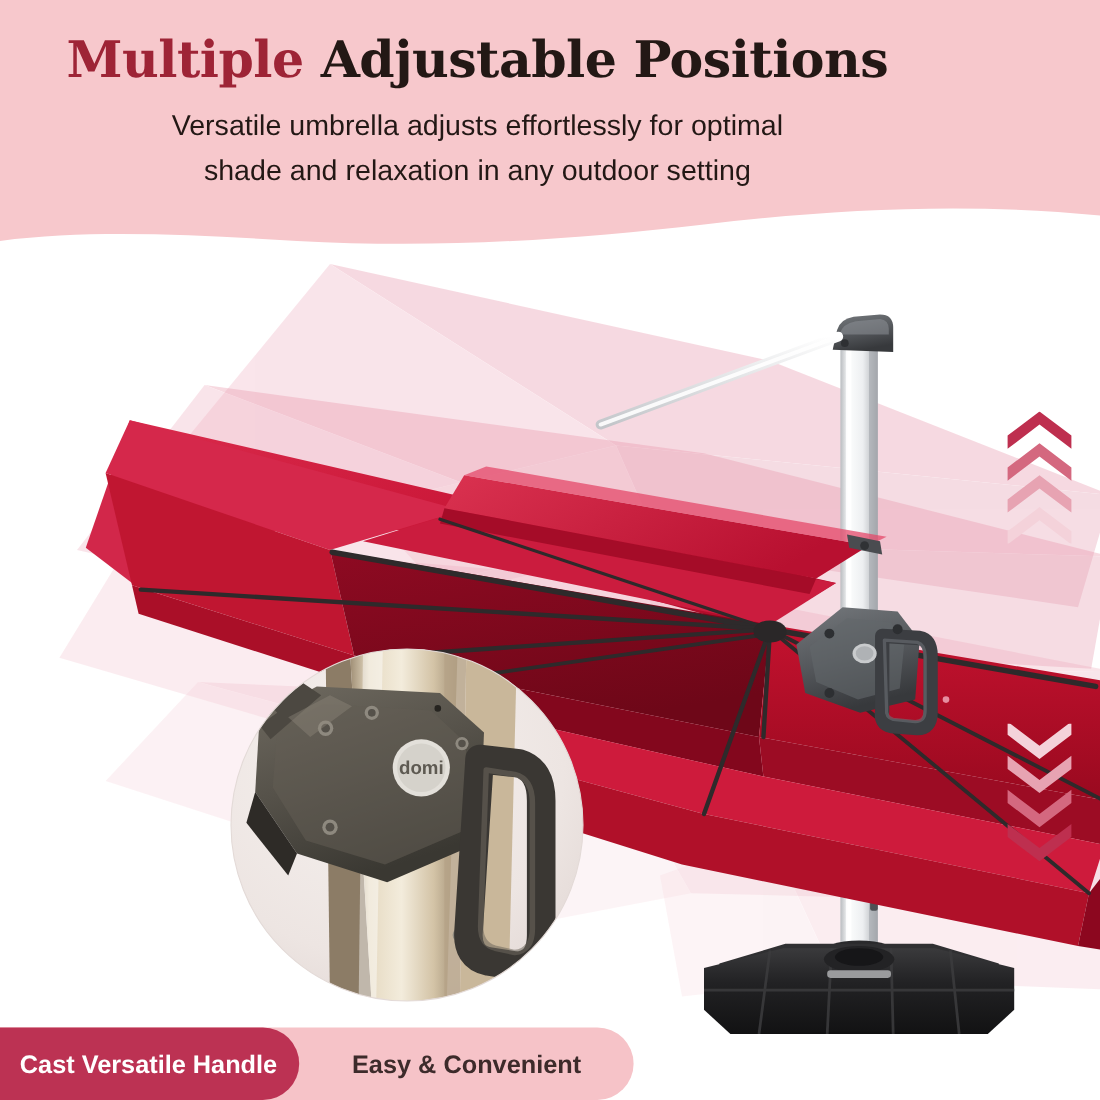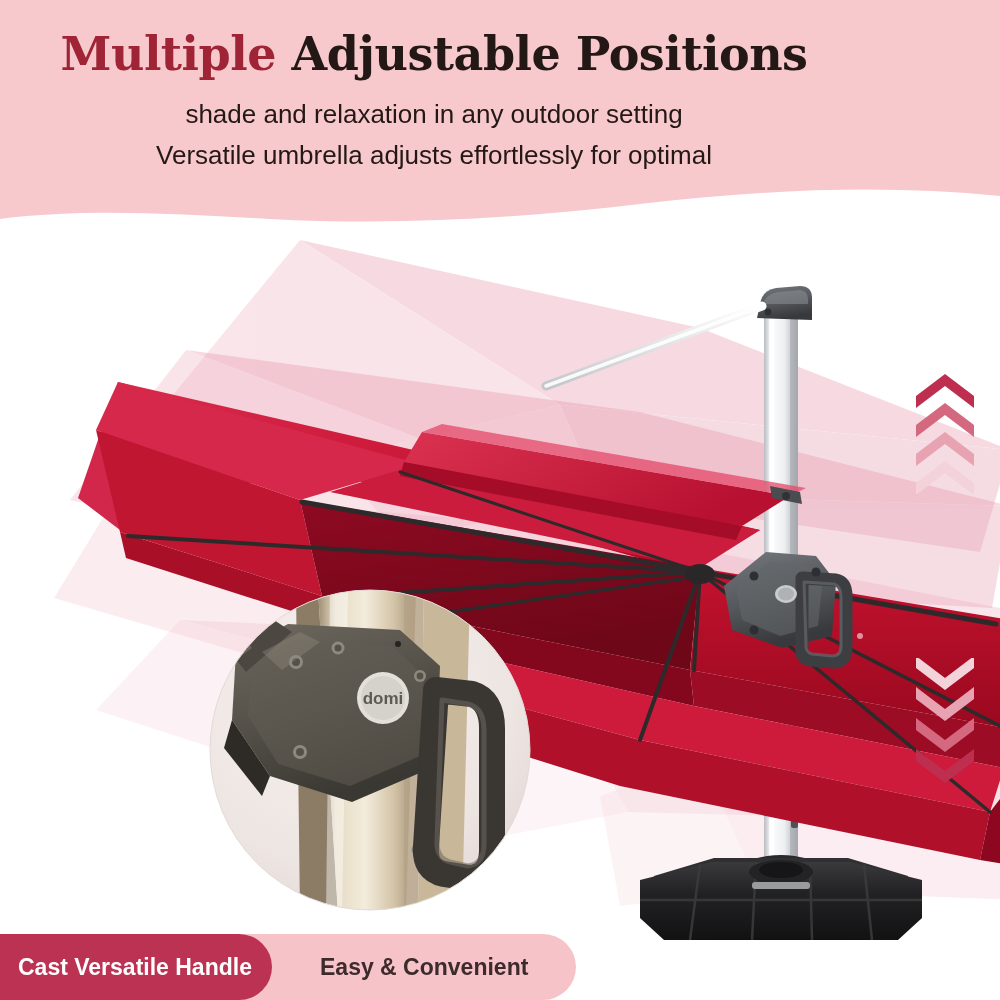--- a/index.html
+++ b/index.html
@@ -130,22 +130,22 @@
       <path d="M0,0 H1000 V196
                C880,184 760,190 640,204
                C520,218 400,226 270,219
                C180,214 86,208 0,219 Z" fill="#F7C8CC"></path>
     </svg>
   </div>
 
   <div id="header-text">
     <h1 id="title"><span class="t-accent">Multiple</span><span class="t-main"> Adjustable Positions</span></h1>
     <p id="subtitle">
+      <span>Versatile umbrella adjusts effortlessly for optimal</span>
       <span>shade and relaxation in any outdoor setting</span>
-      <span>Versatile umbrella adjusts effortlessly for optimal</span>
     </p>
   </div>
 
   <div id="stage">
     <svg width="1000" height="740" viewBox="0 0 1000 740" xmlns="http://www.w3.org/2000/svg">
       <defs>
         <linearGradient id="gCanopyTop" x1="0" y1="0" x2="1" y2="0.5">
           <stop offset="0%" stop-color="#D92B4C"></stop>
           <stop offset="45%" stop-color="#CE1B3C"></stop>
           <stop offset="100%" stop-color="#B30D2B"></stop>

